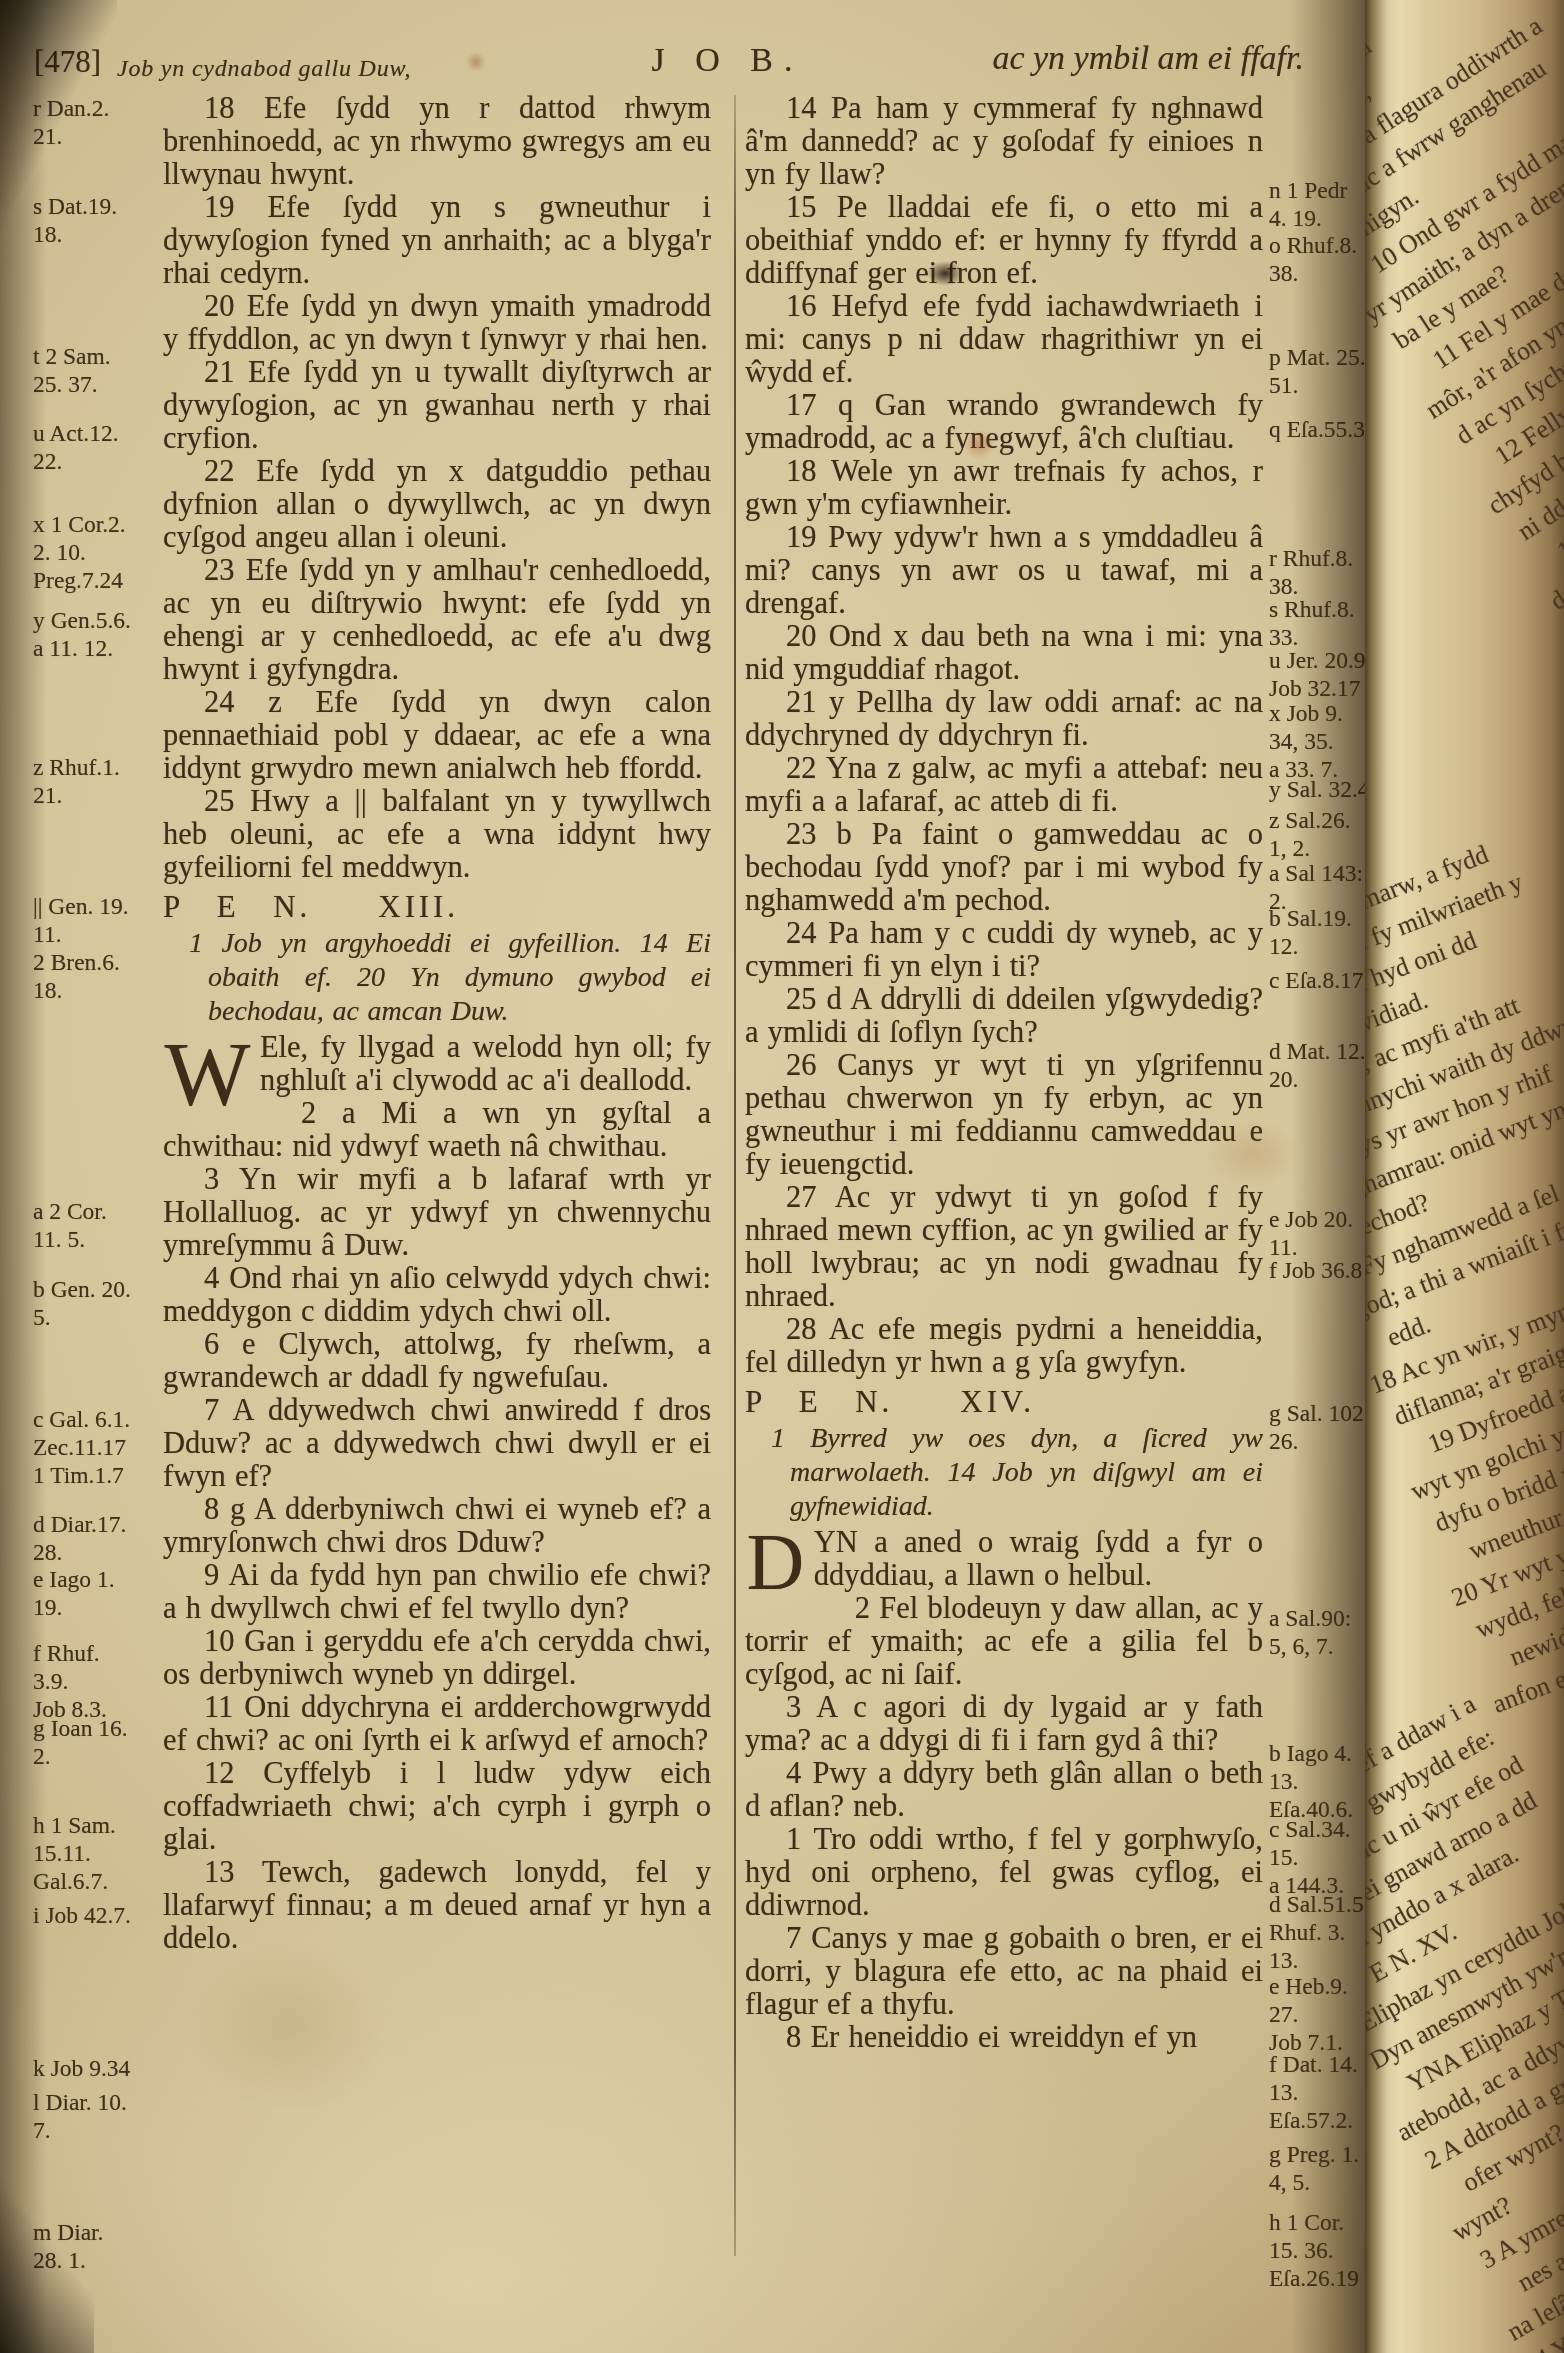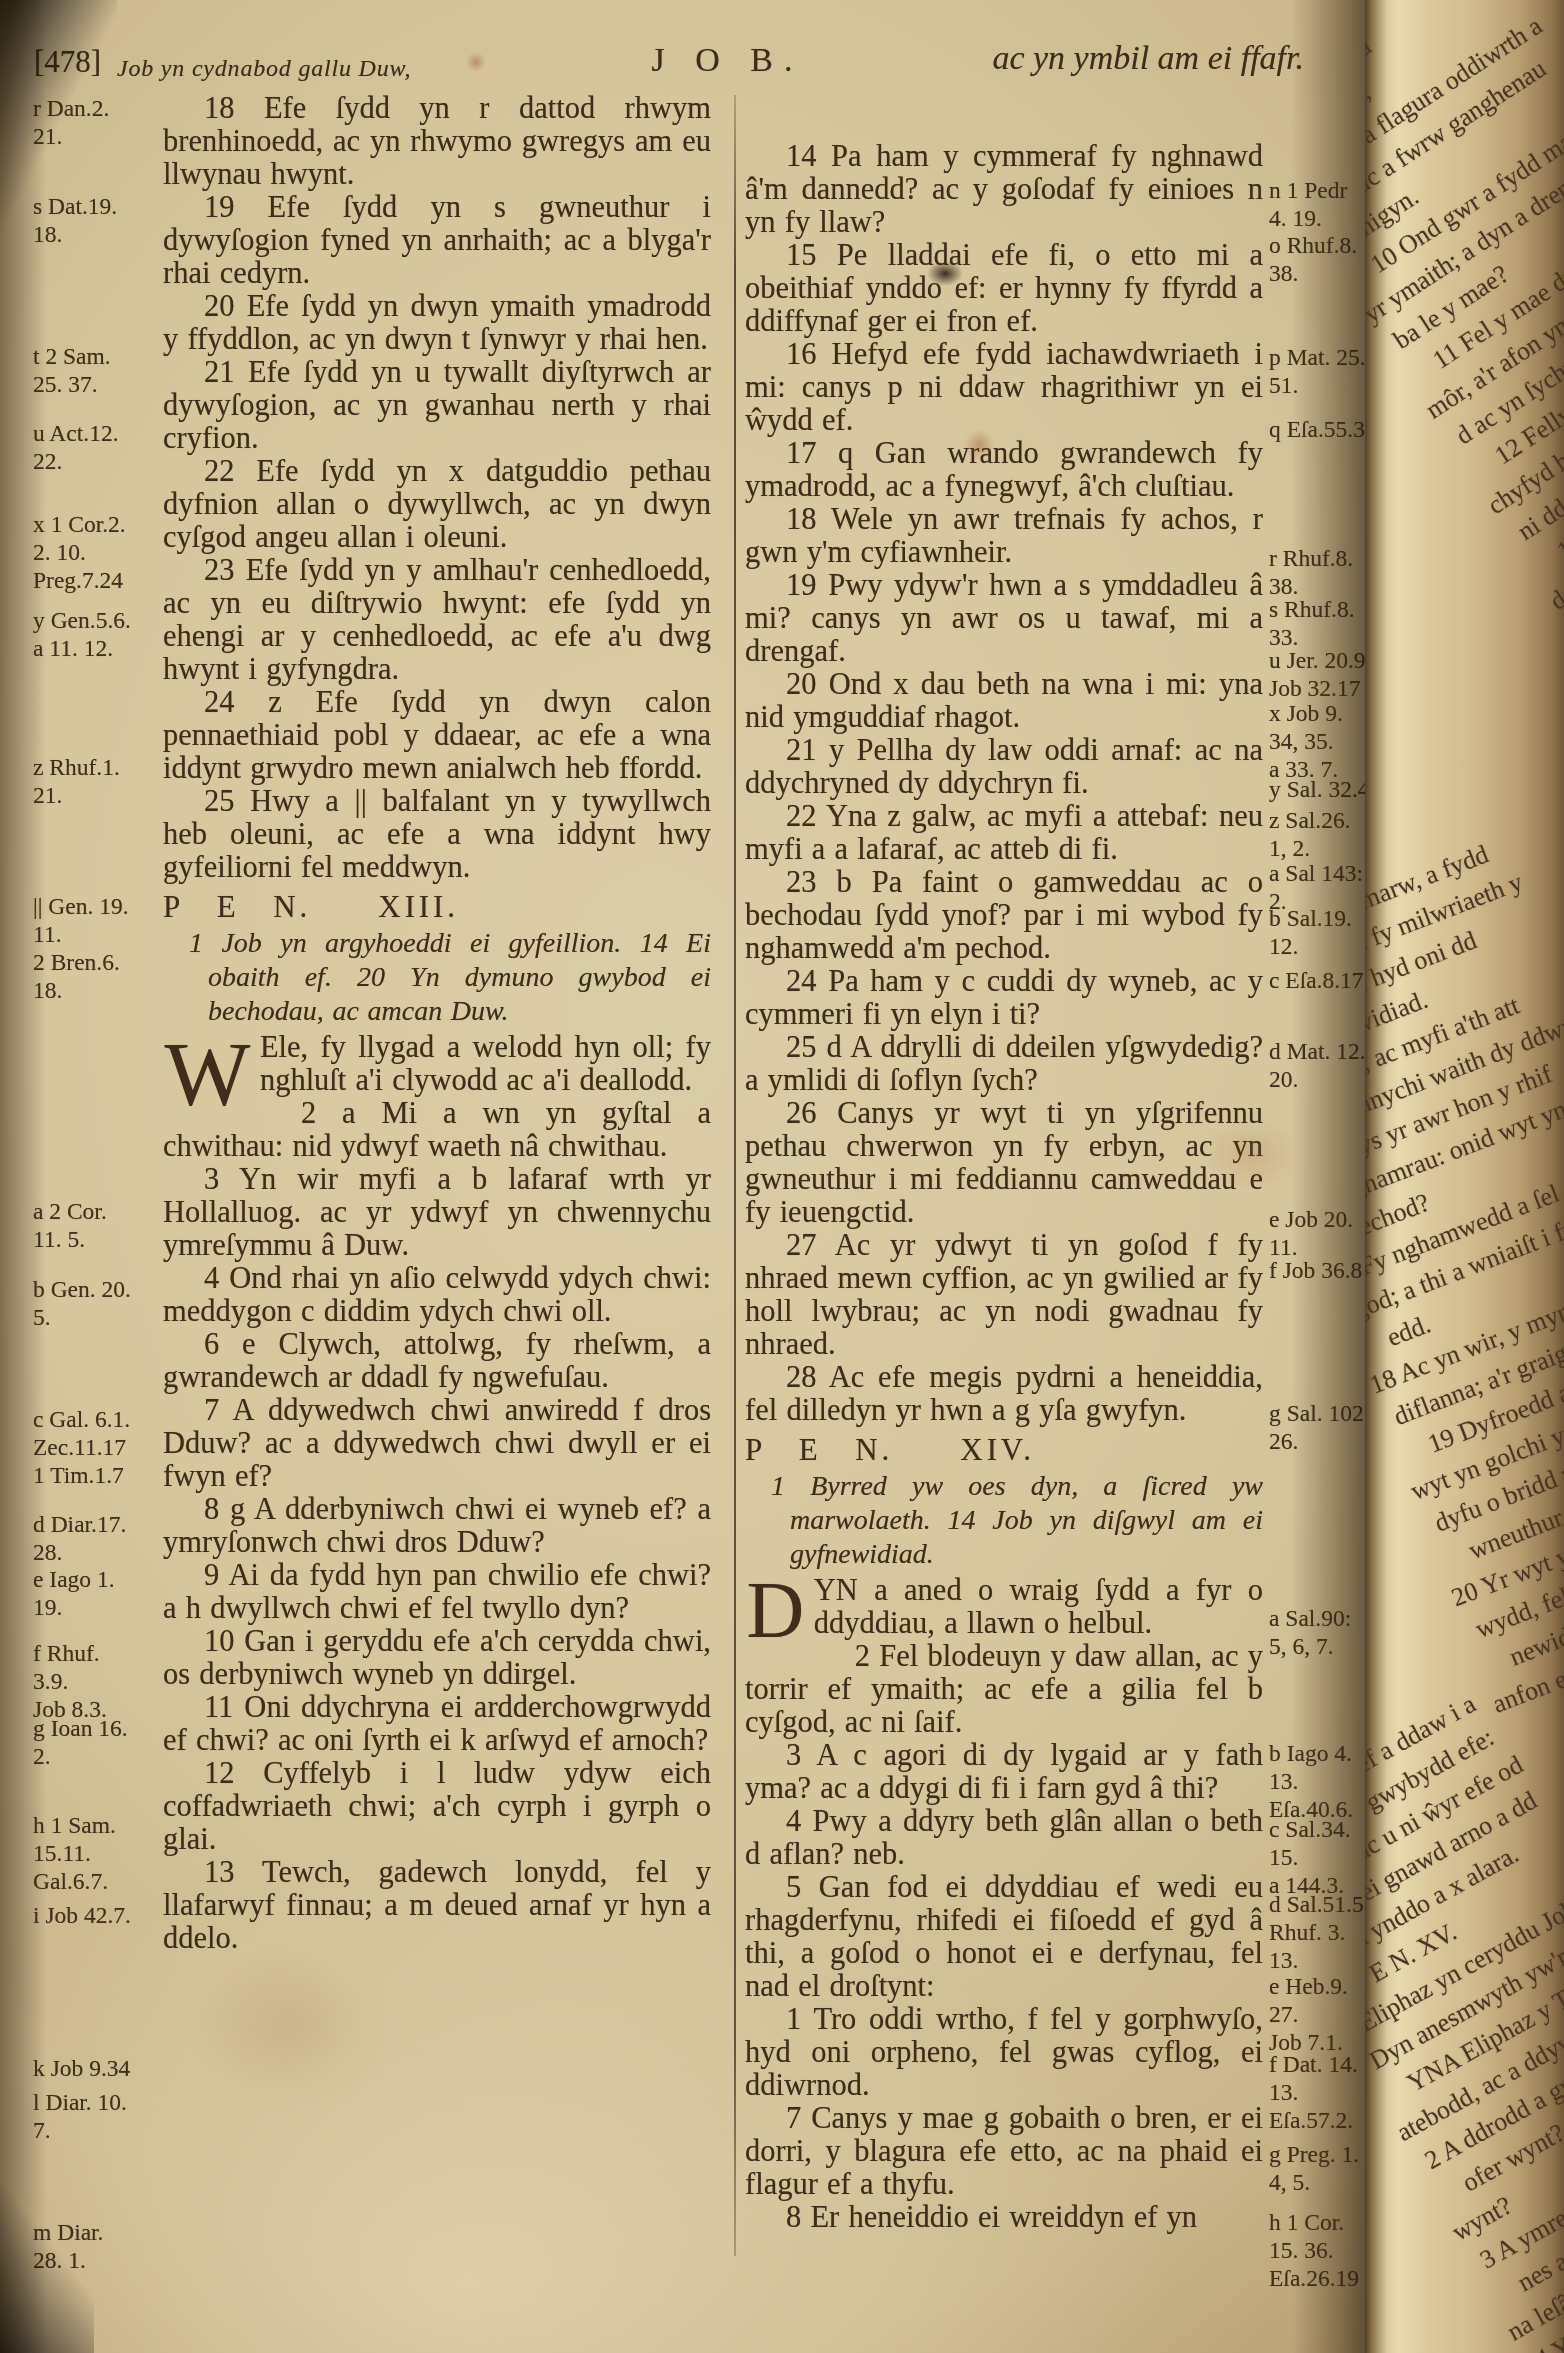--- a/index.html
+++ b/index.html
@@ -28,21 +28,21 @@
   .col-rule{
     position:absolute;left:734px;top:95px;width:2.3px;height:2161px;
     background:linear-gradient(180deg, rgba(62,45,25,.25), rgba(62,45,25,.8) 8%, rgba(62,45,25,.75) 90%, rgba(62,45,25,.3));
   }
   .text-col{
     position:absolute;top:92px;
     font-size:30.5px;line-height:33px;text-align:justify;
     word-spacing:1.6px;
   }
   .text-col.leftc{left:163px;width:548px;}
-  .text-col.rightc{left:745px;width:518px;margin-top:48px;}
+  .text-col.rightc{left:745px;width:518px;}
   .verse{margin:0;text-indent:41px;}
   .pen{
     font-size:31px;letter-spacing:3.9px;word-spacing:22px;
     margin:6.3px 0 3.1px;text-indent:0;white-space:pre-wrap;
   }
   .argument{
     font-style:italic;font-size:28px;line-height:34px;
     padding-left:45px;text-indent:-19px;margin:0 0 3.1px;
   }
   .dc-para{margin:0;text-indent:0;}
@@ -216,21 +216,20 @@
       </div>
     <div class="pen">P E N.  XIV.</div>
     <div class="argument">1 Byrred yw oes dyn, a ſicred yw marwolaeth. 14 Job yn diſgwyl am ei gyfnewidiad.</div>
     <p class="dc-para">
       <span class="dropcap small">D</span><span>YN a aned o wraig ſydd a fyr o ddyddiau, a llawn o helbul.</span>
     </p>
     <div>
         <div class="verse">2 Fel blodeuyn y daw allan, ac y torrir ef ymaith; ac efe a gilia fel b cyſgod, ac ni ſaif.</div>
         <div class="verse">3 A c agori di dy lygaid ar y fath yma? ac a ddygi di fi i farn gyd â thi?</div>
         <div class="verse">4 Pwy a ddyry beth glân allan o beth d aflan? neb.</div>
-        <div class="verse">5 Gan fod ei ddyddiau ef wedi eu rhagderfynu, rhifedi ei fiſoedd ef gyd â thi, a goſod o honot ei e derfynau, fel nad el droſtynt:</div>
         <div class="verse">1 Tro oddi wrtho, f fel y gorphwyſo, hyd oni orpheno, fel gwas cyflog, ei ddiwrnod.</div>
         <div class="verse">7 Canys y mae g gobaith o bren, er ei dorri, y blagura efe etto, ac na phaid ei flagur ef a thyfu.</div>
         <div class="verse">8 Er heneiddio ei wreiddyn ef yn</div>
       </div>
   </div>
 
   <div class="mnotes rightm">
       <div class="mnote ink" style="top: 176px;">n 1 Pedr
 4. 19.</div>
       <div class="mnote ink" style="top: 231px;">o Rhuf.8.

